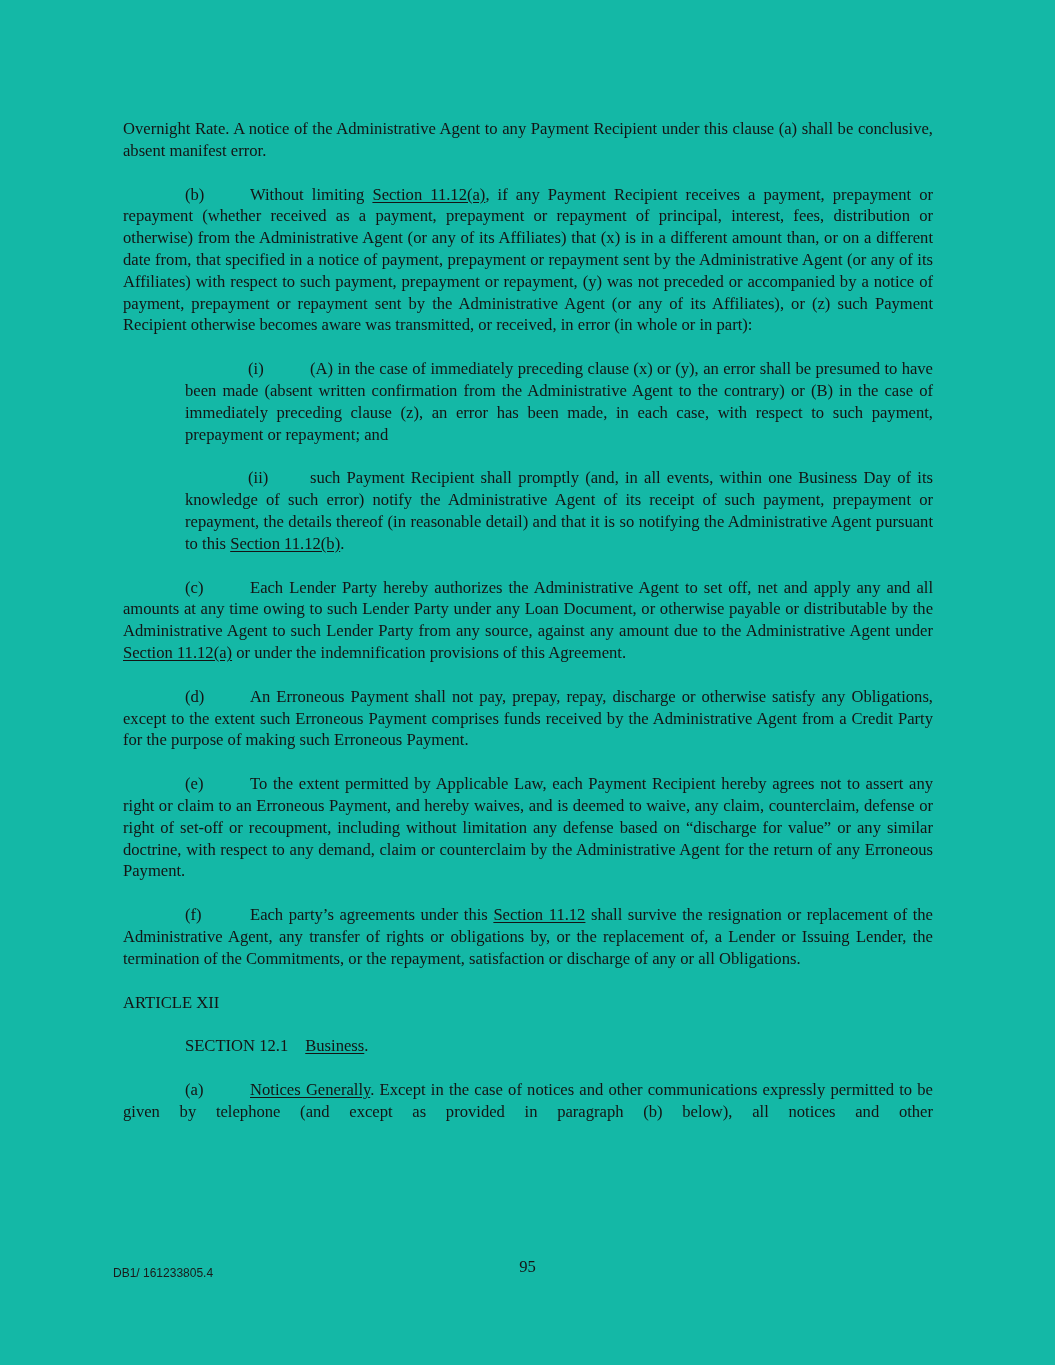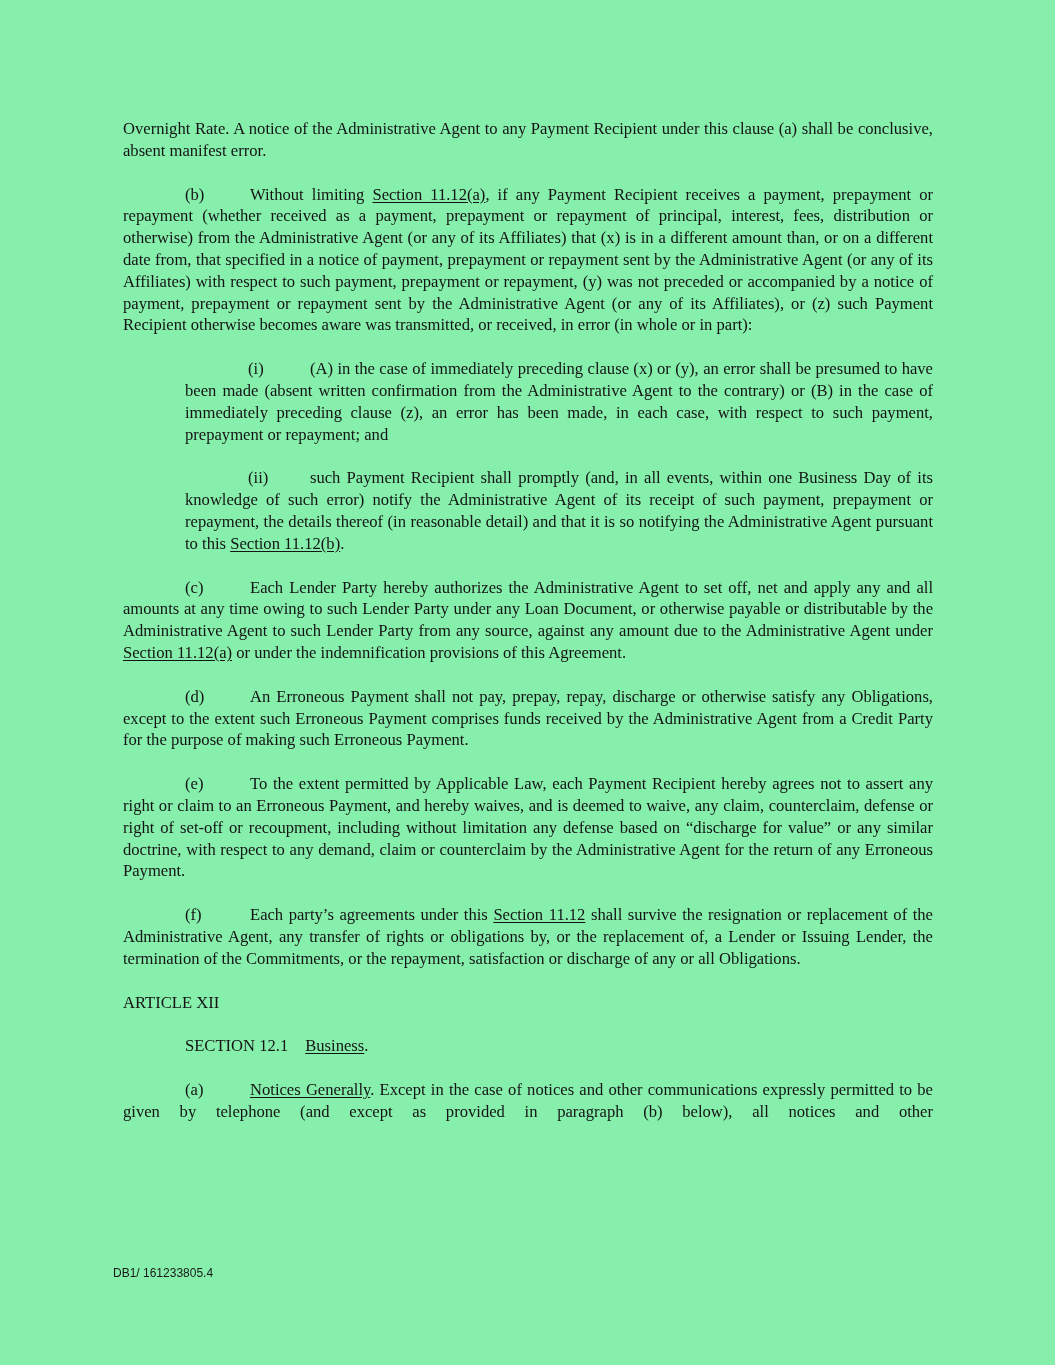--- a/index.html
+++ b/index.html
@@ -4,21 +4,21 @@
 <style>
   html, body {
     margin: 0;
     padding: 0;
     background: #ffffff;
   }
   .page {
     position: relative;
     width: 1055px;
     height: 1365px;
-    background: #86efac;
+    background: #14b8a6;
     color: #141414;
     font-family: "Liberation Serif", "DejaVu Serif", serif;
     font-size: 16.6px;
     line-height: 21.8px;
     overflow: hidden;
   }
   .content {
     position: absolute;
     left: 123px;
     top: 118px;
@@ -82,14 +82,15 @@
       <p class="p-let"><span class="label">(c)</span><span>Each Lender Party hereby authorizes the Administrative Agent to set off, net and apply any and all amounts at any time owing to such Lender Party under any Loan Document, or otherwise payable or distributable by the Administrative Agent to such Lender Party from any source, against any amount due to the Administrative Agent under </span><span class="u">Section 11.12(a)</span><span> or under the indemnification provisions of this Agreement.</span></p>
       <p class="p-let"><span class="label">(d)</span><span>An Erroneous Payment shall not pay, prepay, repay, discharge or otherwise satisfy any Obligations, except to the extent such Erroneous Payment comprises funds received by the Administrative Agent from a Credit Party for the purpose of making such Erroneous Payment.</span></p>
       <p class="p-let"><span class="label">(e)</span><span>To the extent permitted by Applicable Law, each Payment Recipient hereby agrees not to assert any right or claim to an Erroneous Payment, and hereby waives, and is deemed to waive, any claim, counterclaim, defense or right of set-off or recoupment, including without limitation any defense based on “discharge for value” or any similar doctrine, with respect to any demand, claim or counterclaim by the Administrative Agent for the return of any Erroneous Payment.</span></p>
       <p class="p-let"><span class="label">(f)</span><span>Each party’s agreements under this </span><span class="u">Section 11.12</span><span> shall survive the resignation or replacement of the Administrative Agent, any transfer of rights or obligations by, or the replacement of, a Lender or Issuing Lender, the termination of the Commitments, or the repayment, satisfaction or discharge of any or all Obligations.</span></p>
       <p class="p-center"><span>ARTICLE XII</span></p>
       <p class="p-sec"><span class="label seclabel">SECTION 12.1</span><span class="u">Business</span><span>.</span></p>
       <p class="p-let jlast"><span class="label">(a)</span><span class="u">Notices Generally</span><span>.  Except in the case of notices and other communications expressly permitted to be given by telephone (and except as provided in paragraph (b) below), all notices and other</span></p>
     </div>
   <div class="footer">
     <span class="doc-id">DB1/ 161233805.4</span>
+    <span class="page-num">95</span>
   </div>
 </div>
 
 </body></html>

